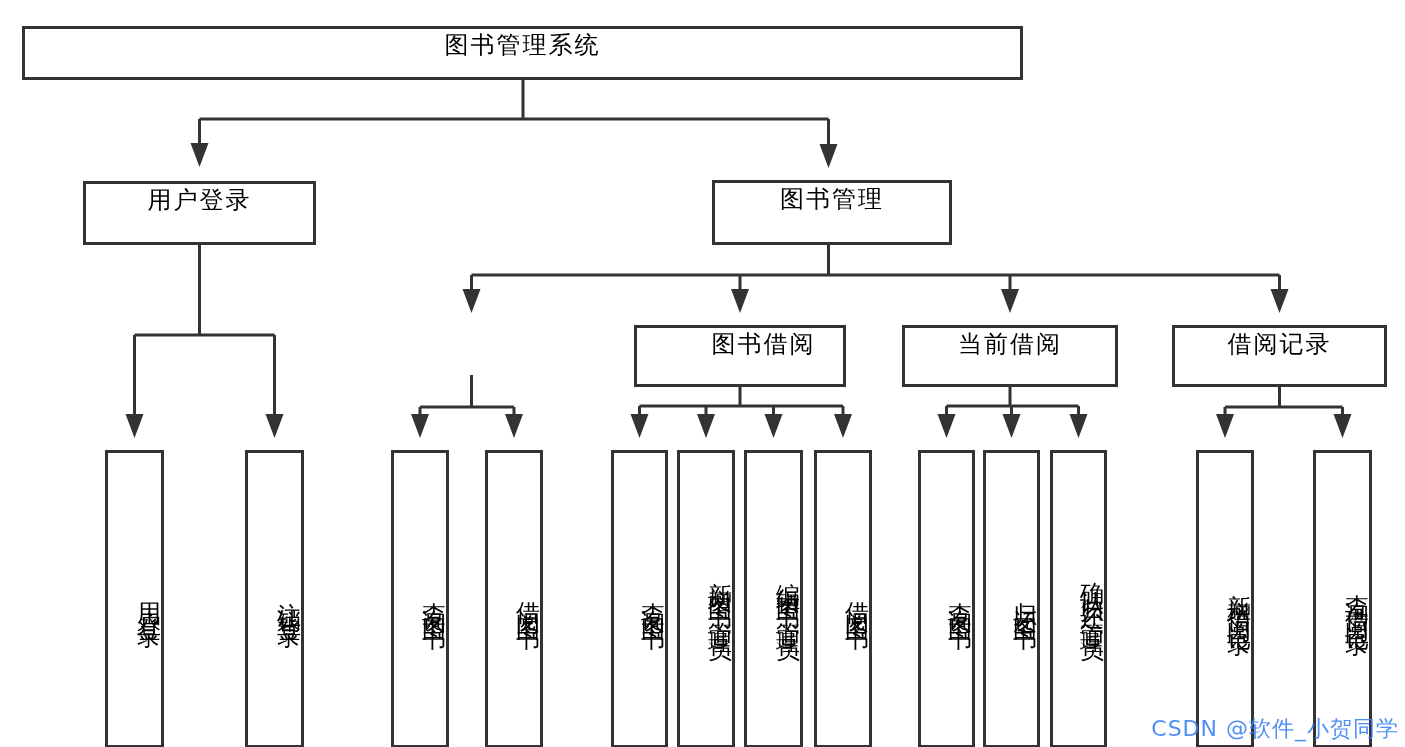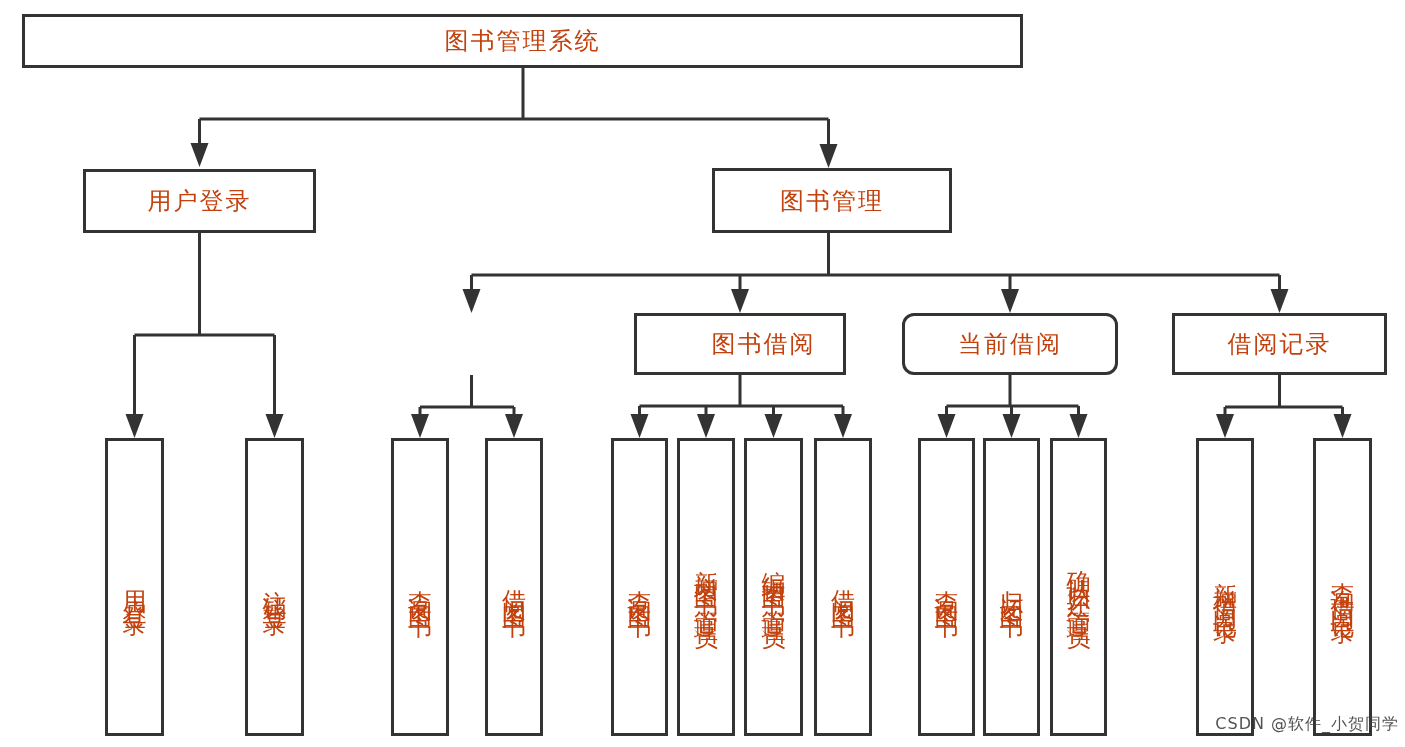--- a/index.html
+++ b/index.html
@@ -15,44 +15,44 @@
     position: absolute;
     left: 0; top: 0;
     width: 1405px; height: 747px;
   }
   .node {
     position: absolute;
     box-sizing: border-box;
     border: 3px solid #333333;
     background: #ffffff;
     display: flex;
-    align-items: center;
     justify-content: center;
-    color: #c2410c;
+    color: #000000;
+    margin-top: 12px;
   }
   .node.h {
     font-size: 24px;
     letter-spacing: 2px;
     white-space: nowrap;
   }
   .node.v {
     writing-mode: vertical-rl;
     text-orientation: mixed;
     font-size: 24px;
     letter-spacing: 8px;
     line-height: 1;
   }
   .node span { display: block; }
   .watermark {
     position: absolute;
     top: 714px;
     right: 6px;
-    font-size: 16px;
+    font-size: 22px;
     letter-spacing: 1px;
-    color: #404040;
+    color: #3b82f6;
     opacity: 0.9;
     white-space: nowrap;
     z-index: 5;
   }
 </style>
 </head>
 <body>
 
 <div class="canvas">
 
@@ -103,21 +103,21 @@
   <div class="node h" style="left:83px; top:169px; width:233px; height:64px;">
     <span>用户登录</span>
   </div>
   <div class="node h" style="left:712px; top:168px; width:240px; height:65px;">
     <span>图书管理</span>
   </div>
 
   <div class="node h" style="left:634px; top:313px; width:212px; height:62px;padding-left:47px;">
     <span>图书借阅</span>
   </div>
-  <div class="node h" style="left:902px; top:313px; width:216px; height:62px;border-radius:12px;">
+  <div class="node h" style="left:902px; top:313px; width:216px; height:62px;">
     <span>当前借阅</span>
   </div>
   <div class="node h" style="left:1172px; top:313px; width:215px; height:62px;">
     <span>借阅记录</span>
   </div>
 
   <div class="node v" style="left:105px; top:438px; width:59px; height:298px;">
     <span>用户登录</span>
   </div>
   <div class="node v" style="left:245px; top:438px; width:59px; height:298px;">

